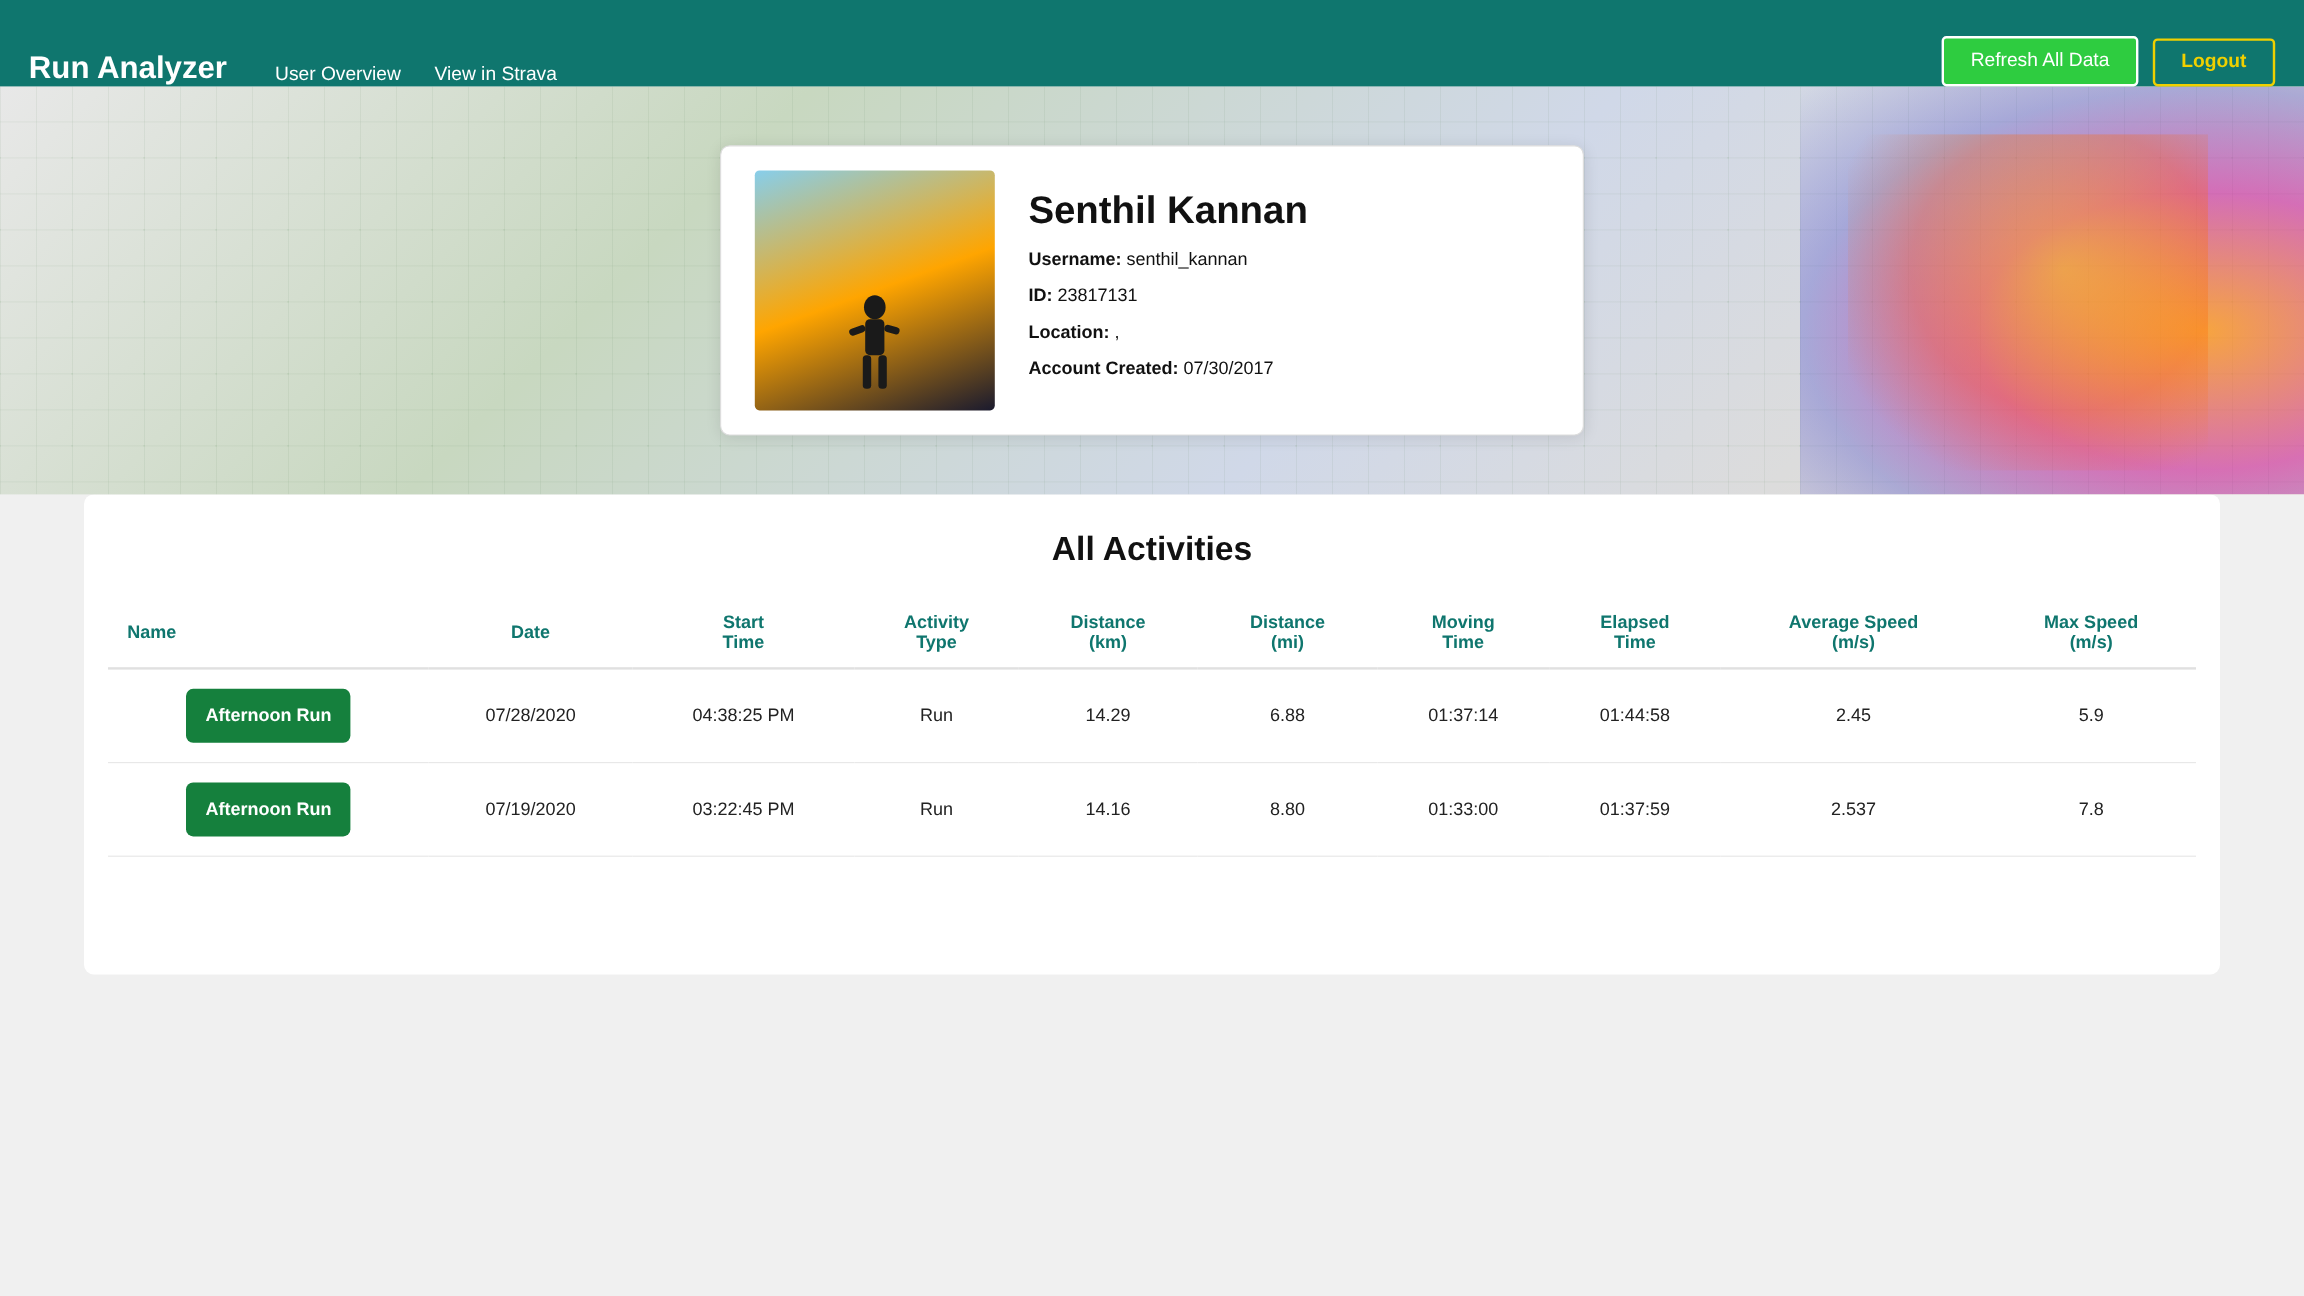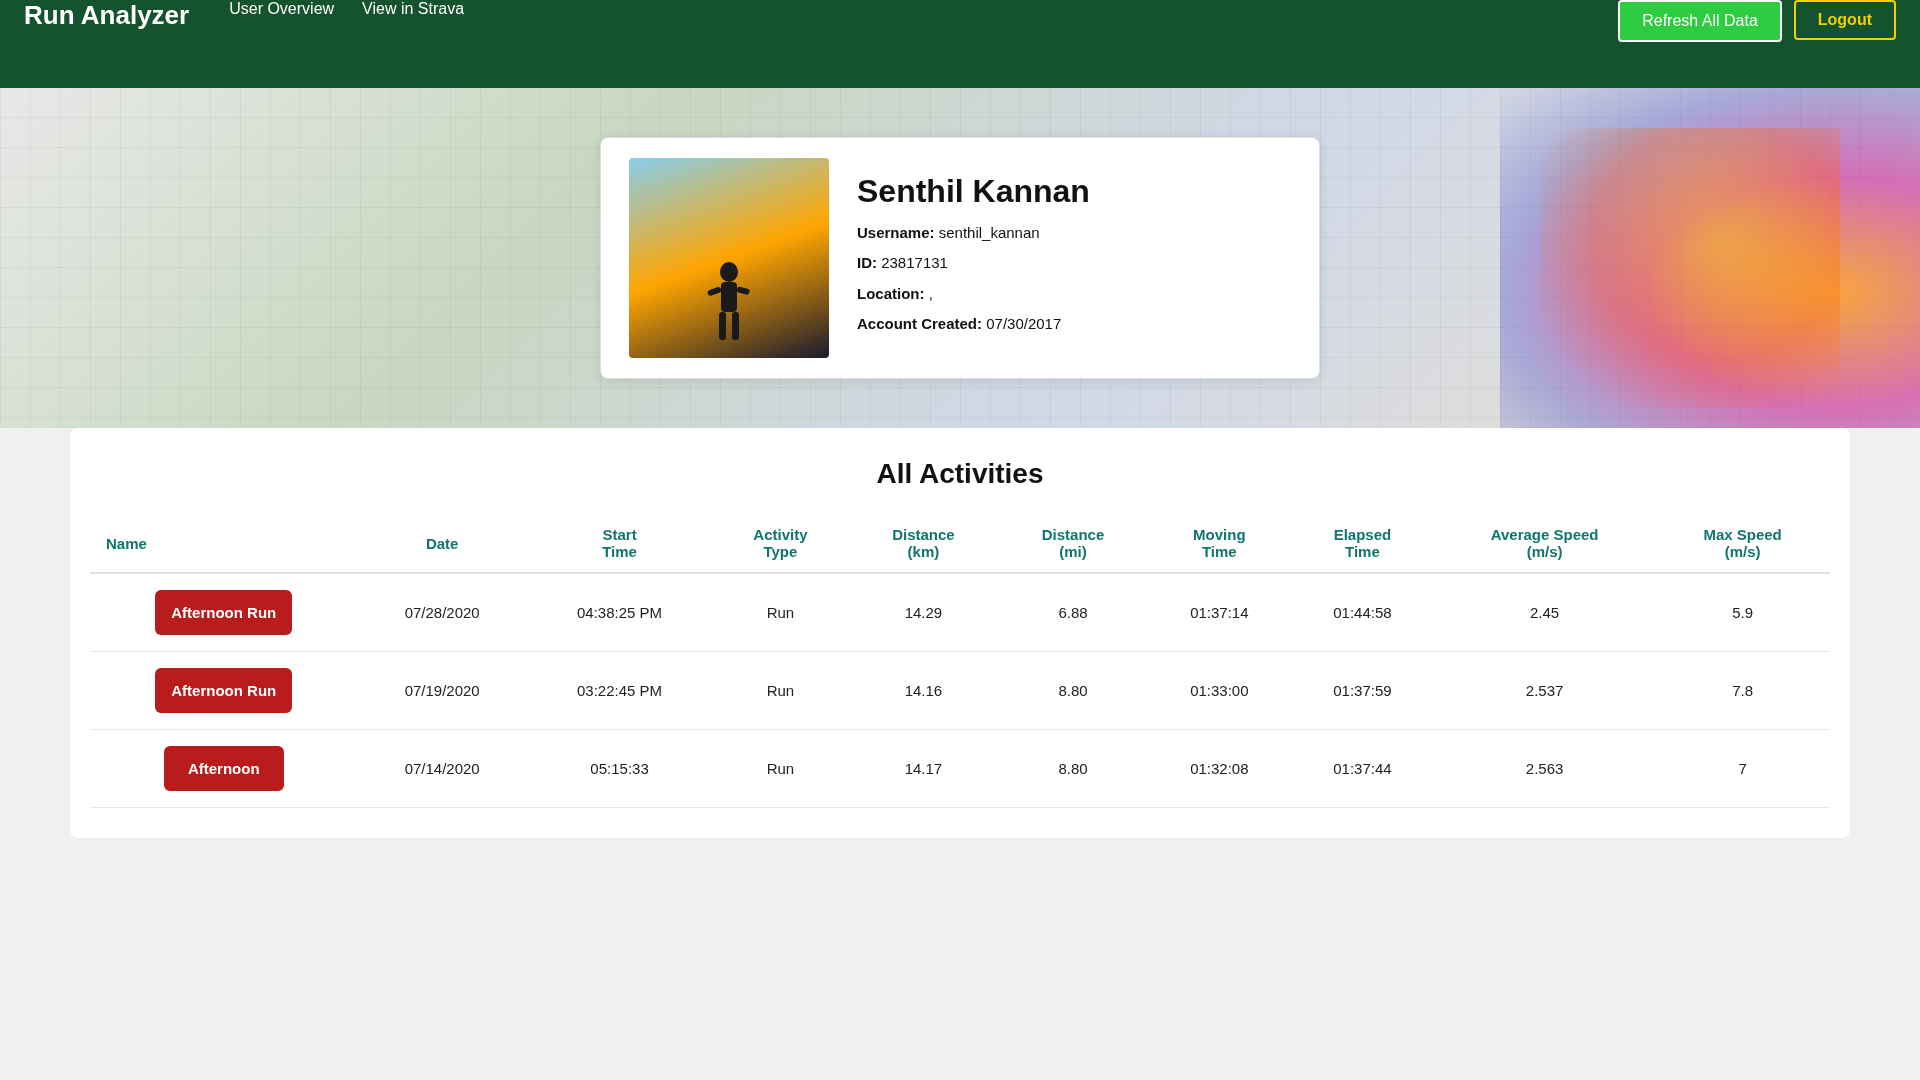--- a/index.html
+++ b/index.html
@@ -1,24 +1,24 @@
 <!DOCTYPE html>
 <html><head>
   <meta charset="utf-8">
   <style>
     * { box-sizing: border-box; margin: 0; padding: 0; }
     body { font-family: 'Segoe UI', Arial, sans-serif; background: #f0f0f0; overflow-x: hidden; }
 
     
     .navbar {
-      background: #14532d;
+      background: #0f766e;
       display: flex;
-      align-items: flex-start;
+      align-items: flex-end;
       padding: 0 24px;
-      height: 88px;
+      height: 72px;
       position: relative;
       z-index: 10;
     }
     .navbar-brand {
       font-size: 26px;
       font-weight: bold;
       color: #fff;
       margin-right: 40px;
       white-space: nowrap;
     }
@@ -182,21 +182,21 @@
       border-bottom: 1px solid #e8e8e8;
     }
     .activities-table tbody td {
       padding: 16px;
       font-size: 15px;
       color: #222;
       text-align: center;
       vertical-align: middle;
     }
     .activity-name-btn {
-      background: #b91c1c;
+      background: #15803d;
       color: #fff;
       border: none;
       border-radius: 6px;
       padding: 12px 16px;
       font-size: 15px;
       font-weight: 600;
       cursor: pointer;
       min-width: 120px;
       text-align: center;
       line-height: 1.4;
@@ -292,27 +292,15 @@
           <td>07/19/2020</td>
           <td>03:22:45 PM</td>
           <td>Run</td>
           <td>14.16</td>
           <td>8.80</td>
           <td>01:33:00</td>
           <td>01:37:59</td>
           <td>2.537</td>
           <td>7.8</td>
         </tr>
-        <tr>
-          <td><button class="activity-name-btn">Afternoon</button></td>
-          <td>07/14/2020</td>
-          <td>05:15:33</td>
-          <td>Run</td>
-          <td>14.17</td>
-          <td>8.80</td>
-          <td>01:32:08</td>
-          <td>01:37:44</td>
-          <td>2.563</td>
-          <td>7</td>
-        </tr>
       </tbody>
   </table>
 </div>
 
 </body></html>

